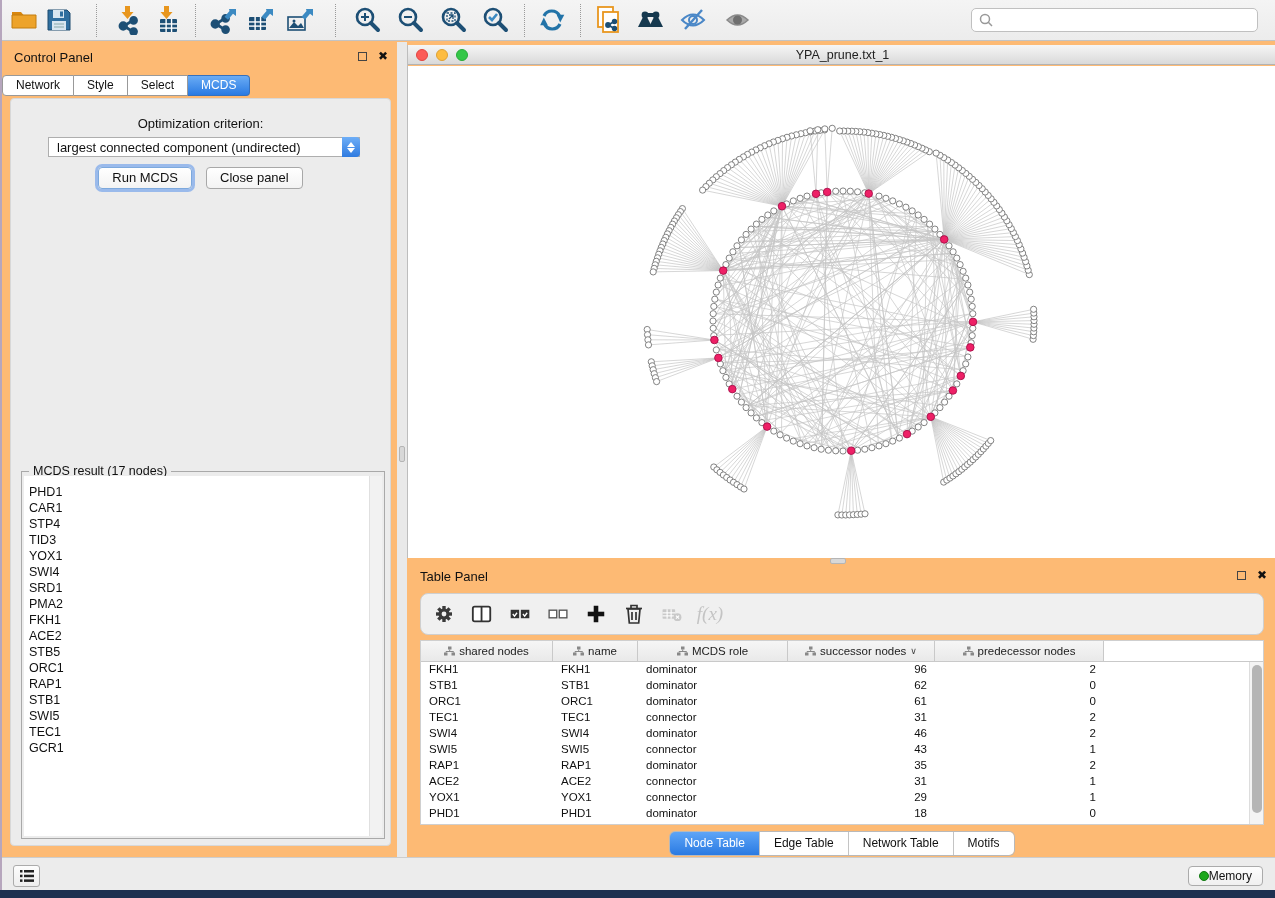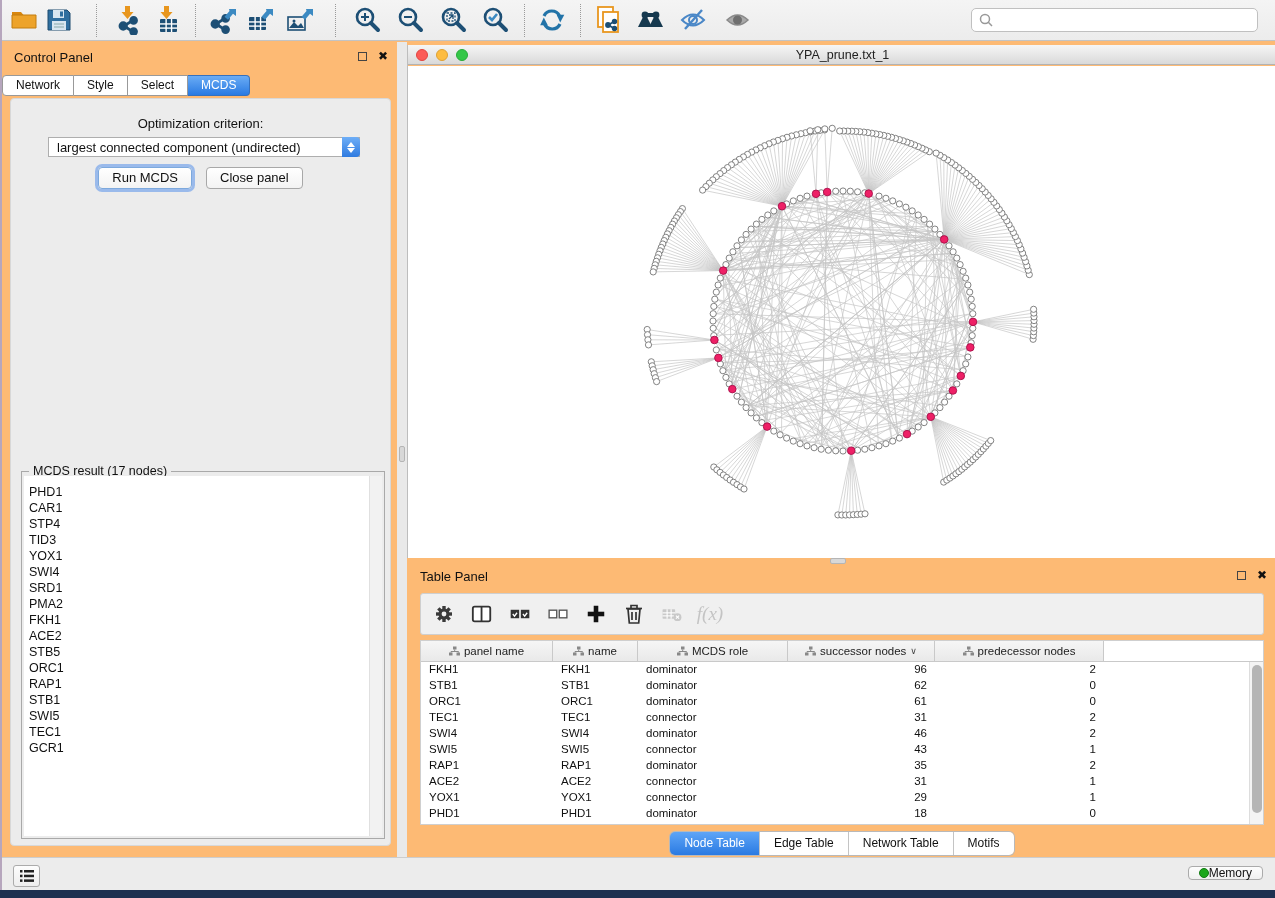--- a/index.html
+++ b/index.html
@@ -53,40 +53,40 @@
 .net-titlebar { position:absolute; left:0; top:0; width:100%; height:20px; background:linear-gradient(#f6f6f6,#d9d9d9); border-bottom:1px solid #b3b3b3; }
 .tlights { position:absolute; left:8px; top:4px; display:flex; gap:8px; }
 .tlight { width:12px; height:12px; border-radius:50%; }
 .net-title { position:absolute; left:0; top:3px; width:100%; text-align:center; font-size:12.5px; color:#222; }
 .net-canvas { position:absolute; left:0; top:21px; width:869px; height:492px; background:#fff; }
 
 
 .tpanel { position:absolute; left:405px; top:565px; width:870px; height:292px; }
 .tp-head { position:absolute; left:13px; top:4px; }
 .tp-btns { position:absolute; right:10px; top:5px; display:flex; gap:11px; align-items:center; }
-.tp-toolbar { position:absolute; left:13px; top:28px; width:844px; height:42px; background:#f0f0f0; border:1px solid #cfcfcf; border-radius:3px; display:flex; align-items:center; padding-left:12px; gap:16px; }
+.tp-toolbar { position:absolute; left:13px; top:28px; width:844px; height:42px; background:#f0f0f0; border:1px solid #cfcfcf; border-radius:8px; display:flex; align-items:center; padding-left:12px; gap:16px; }
 .tt-icon { display:flex; align-items:center; justify-content:center; width:22px; height:24px; }
 .ttable { position:absolute; left:13px; top:75px; width:844px; height:185px; background:#fff; border:1px solid #cfcfcf; }
 .thead { display:flex; height:21px; background:#fff; border-bottom:1px solid #c9c9c9; }
 .th { display:flex; align-items:center; justify-content:center; gap:4px; font-size:11.5px; color:#222; border-right:1px solid #c9c9c9; background:linear-gradient(#f6f6f6,#e9e9e9); }
 .trow { display:flex; height:16px; font-size:11.5px; color:#111; }
 .td { padding:1px 8px 0; white-space:nowrap; overflow:hidden; }
 .td.num { text-align:right; }
 .tscroll { position:absolute; right:0px; top:21px; width:14px; bottom:0; background:#f4f4f4; border-left:1px solid #ddd; }
 .tscroll-thumb { position:absolute; left:1.5px; top:3px; width:10px; height:148px; background:#b5b5b5; border-radius:5px; }
 .bot-tabs { position:absolute; left:0; top:267px; width:100%; display:flex; justify-content:center; }
 .bt-seg { display:flex; border-radius:5px; box-shadow:0 0 0 1px #b9b9b9; overflow:hidden; }
 .bt-tab { font-size:12px; color:#111; background:#fff; border-right:1px solid #c4c4c4; padding:4px 14px 5px; }
 .bt-tab:last-child { border-right:none; }
 .bt-tab.sel { background:linear-gradient(#5ea5f7,#2a7ae2); color:#fff; }
 
 
 .statusbar { position:absolute; left:0; top:857px; width:100%; height:33px; background:#ececec; border-top:1px solid #cdcdcd; }
 .list-btn { position:absolute; left:11px; top:7px; width:27px; height:22px; background:linear-gradient(#fdfdfd,#eee); border:1px solid #ababab; border-radius:3px; display:flex; align-items:center; justify-content:center; }
-.mem-btn { position:absolute; right:12px; top:8px; height:14px; background:linear-gradient(#fdfdfd,#f0f0f0); border:1px solid #ababab; border-radius:4px; display:flex; align-items:center; padding:0 10px; font-size:12px; color:#111; }
+.mem-btn { position:absolute; right:12px; top:8px; height:20px; background:linear-gradient(#fdfdfd,#f0f0f0); border:1px solid #ababab; border-radius:4px; display:flex; align-items:center; padding:0 10px; font-size:12px; color:#111; }
 .mem-dot { width:10px; height:10px; border-radius:50%; background:#1ca71c; border:1px solid #137a13; }
 </style>
 </head>
 <body>
 
 <div class="desk-left"></div>
 <div class="app">
 
   <div class="toolbar" id="main-toolbar">
       <div class="tb-icon" style="left: 0px;">
@@ -1124,21 +1124,21 @@
             <span style="display:flex">
               <svg width="11" height="10" viewBox="0 0 11 10">
                 <g fill="#888">
                   <rect x="4" y="0.5" width="3.5" height="3"></rect>
                   <rect x="0" y="6.5" width="3.5" height="3"></rect>
                   <rect x="7.5" y="6.5" width="3.5" height="3"></rect>
                   <path d="M5.7 3.5 v2 M2 6.5 v-1 h7.5 v1" stroke="#888" fill="none" stroke-width="1"></path>
                 </g>
               </svg>
             </span>
-            <span>panel name</span>
+            <span>shared nodes</span>
           </div>
           <div class="th" style="width: 85px;">
             <span style="display:flex">
               <svg width="11" height="10" viewBox="0 0 11 10">
                 <g fill="#888">
                   <rect x="4" y="0.5" width="3.5" height="3"></rect>
                   <rect x="0" y="6.5" width="3.5" height="3"></rect>
                   <rect x="7.5" y="6.5" width="3.5" height="3"></rect>
                   <path d="M5.7 3.5 v2 M2 6.5 v-1 h7.5 v1" stroke="#888" fill="none" stroke-width="1"></path>
                 </g>

